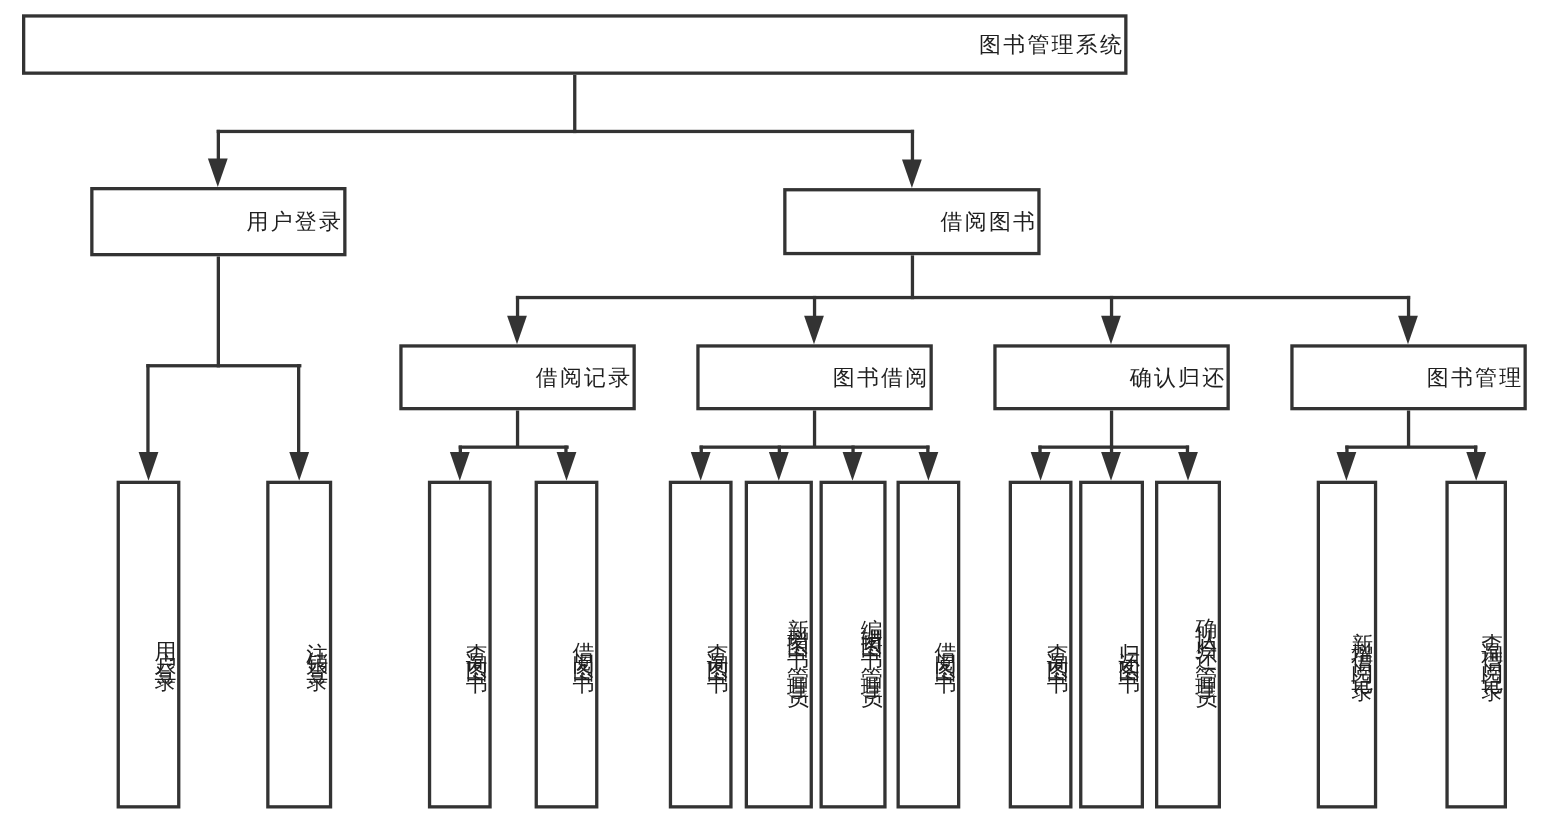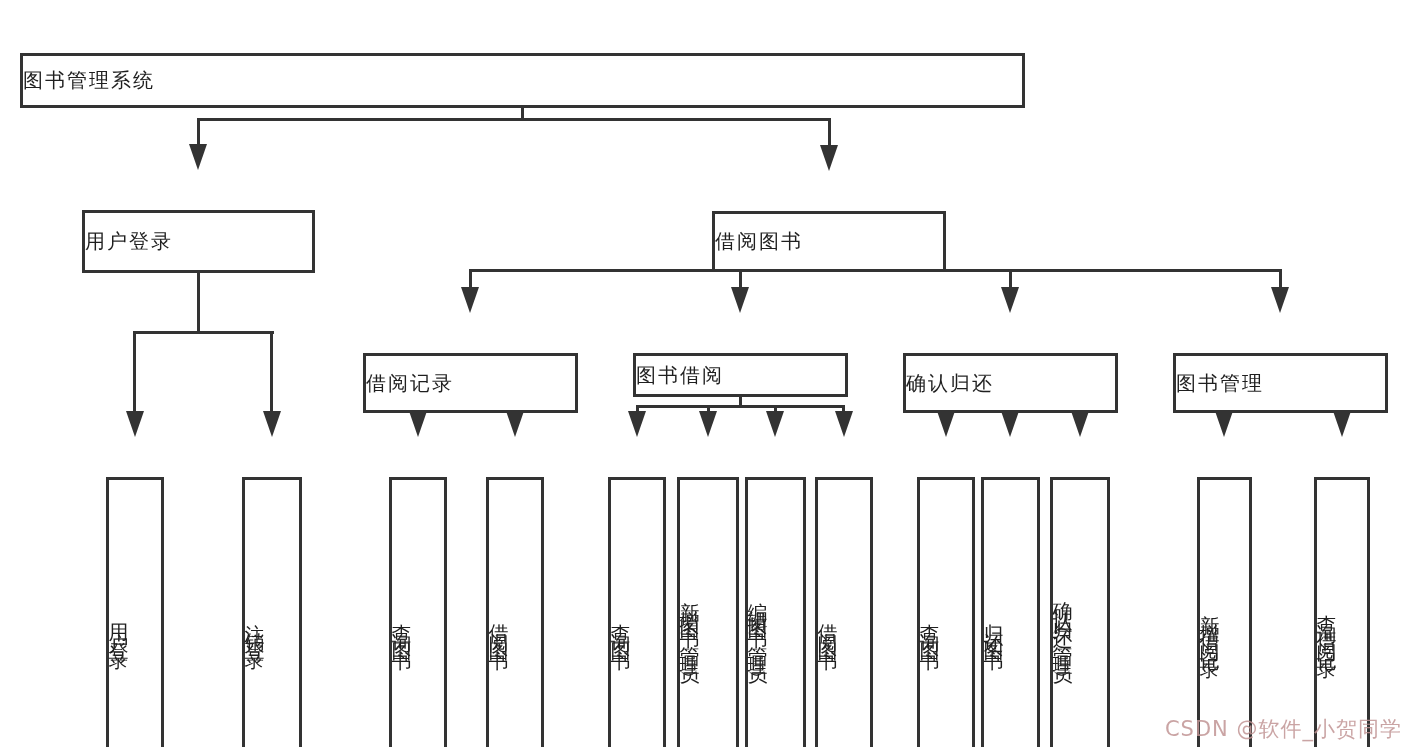--- a/index.html
+++ b/index.html
@@ -8,23 +8,22 @@
     width:1405px;height:747px;
     background:#ffffff;
     overflow:hidden;
     font-family:"DejaVu Sans","Liberation Sans",sans-serif;
   }
   .box{
     position:absolute;
     background:#ffffff;
     border:3px solid #333333;
     box-sizing:border-box;
-    display:flex;align-items:center;justify-content:flex-start;
+    display:flex;align-items:center;justify-content:flex-end;
     z-index:2;
-    margin-top:40px;
   }
   .box span{
     font-size:20px;
     color:#1f1f1f;
     letter-spacing:2px;
     white-space:nowrap;
   }
   .box.v span{
     writing-mode:vertical-rl;
     text-orientation:mixed;
@@ -64,21 +63,21 @@
   <div class="box h" style="left:82px;top:170px;width:233px;height:63px">
     <span>用户登录</span>
   </div>
   <div class="box h" style="left:712px;top:171px;width:234px;height:61px">
     <span>借阅图书</span>
   </div>
 
   <div class="box h" style="left:363px;top:313px;width:215px;height:60px">
     <span>借阅记录</span>
   </div>
-  <div class="box h" style="left:633px;top:313px;width:215px;height:44px">
+  <div class="box h" style="left:633px;top:313px;width:215px;height:60px">
     <span>图书借阅</span>
   </div>
   <div class="box h" style="left:903px;top:313px;width:215px;height:60px">
     <span>确认归还</span>
   </div>
   <div class="box h" style="left:1173px;top:313px;width:215px;height:60px">
     <span>图书管理</span>
   </div>
 
   <div class="box v" style="left:106px;top:437px;width:58px;height:298px">
@@ -118,21 +117,20 @@
     <span>确认归还（管理员）</span>
   </div>
 
   <div class="box v" style="left:1197px;top:437px;width:55px;height:298px">
     <span>新增借阅记录</span>
   </div>
   <div class="box v" style="left:1314px;top:437px;width:56px;height:298px">
     <span>查询借阅记录</span>
   </div>
 
-  <div id="watermark">CSDN @软件_小贺同学</div>
 <div class="ln h" style="left: 197px; top: 118px; width: 634px;"></div>
     <div class="ln h" style="left: 133px; top: 331px; width: 141px;"></div>
     <div class="ln h" style="left: 469px; top: 269px; width: 813px;"></div>
     <div class="ln h" style="left: 417px; top: 405px; width: 100px;"></div>
     <div class="ln h" style="left: 636px; top: 405px; width: 209px;"></div>
     <div class="ln h" style="left: 944px; top: 405px; width: 137px;"></div>
     <div class="ln h" style="left: 1223px; top: 405px; width: 120px;"></div>
     <div class="ln v" style="left: 521px; top: 68px; height: 53px;"></div>
     <div class="ln v" style="left: 197px; top: 118px; height: 30px;"></div>
     <div class="ln v" style="left: 828px; top: 118px; height: 30px;"></div>

